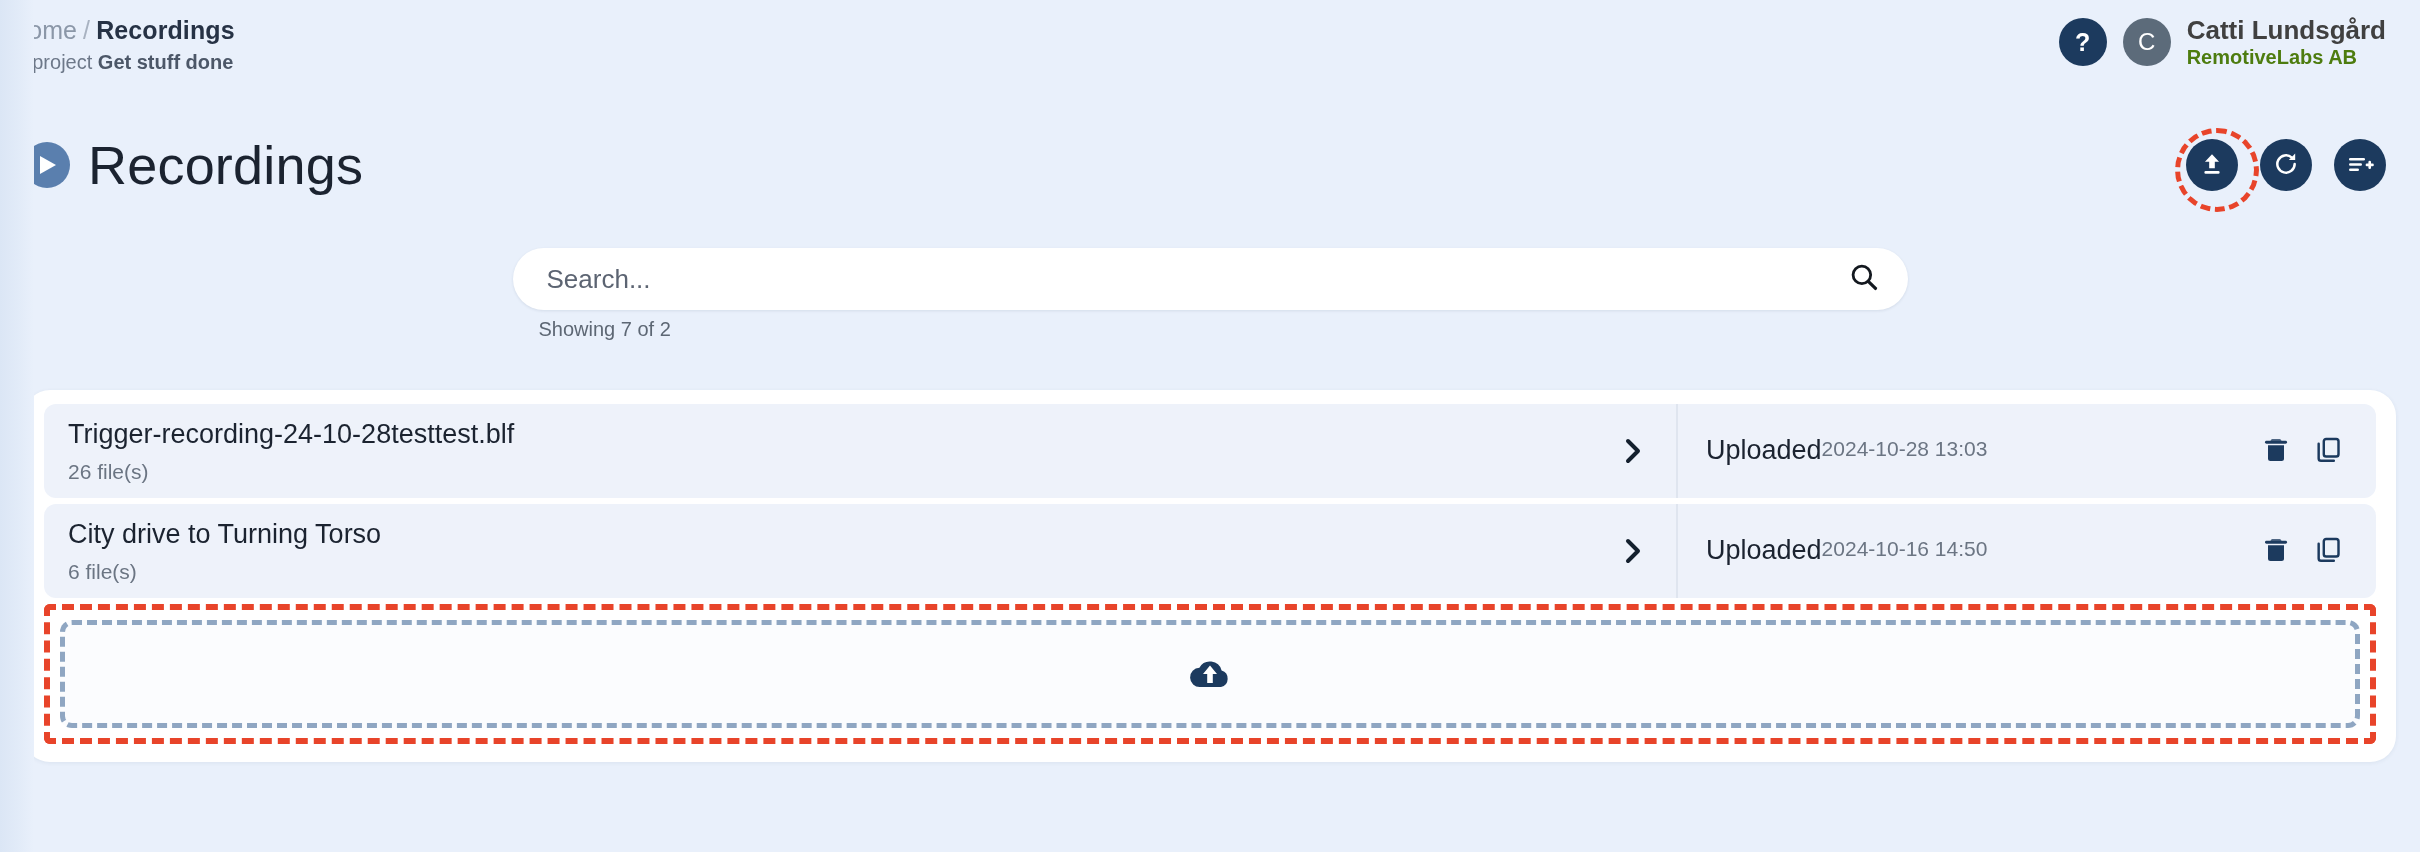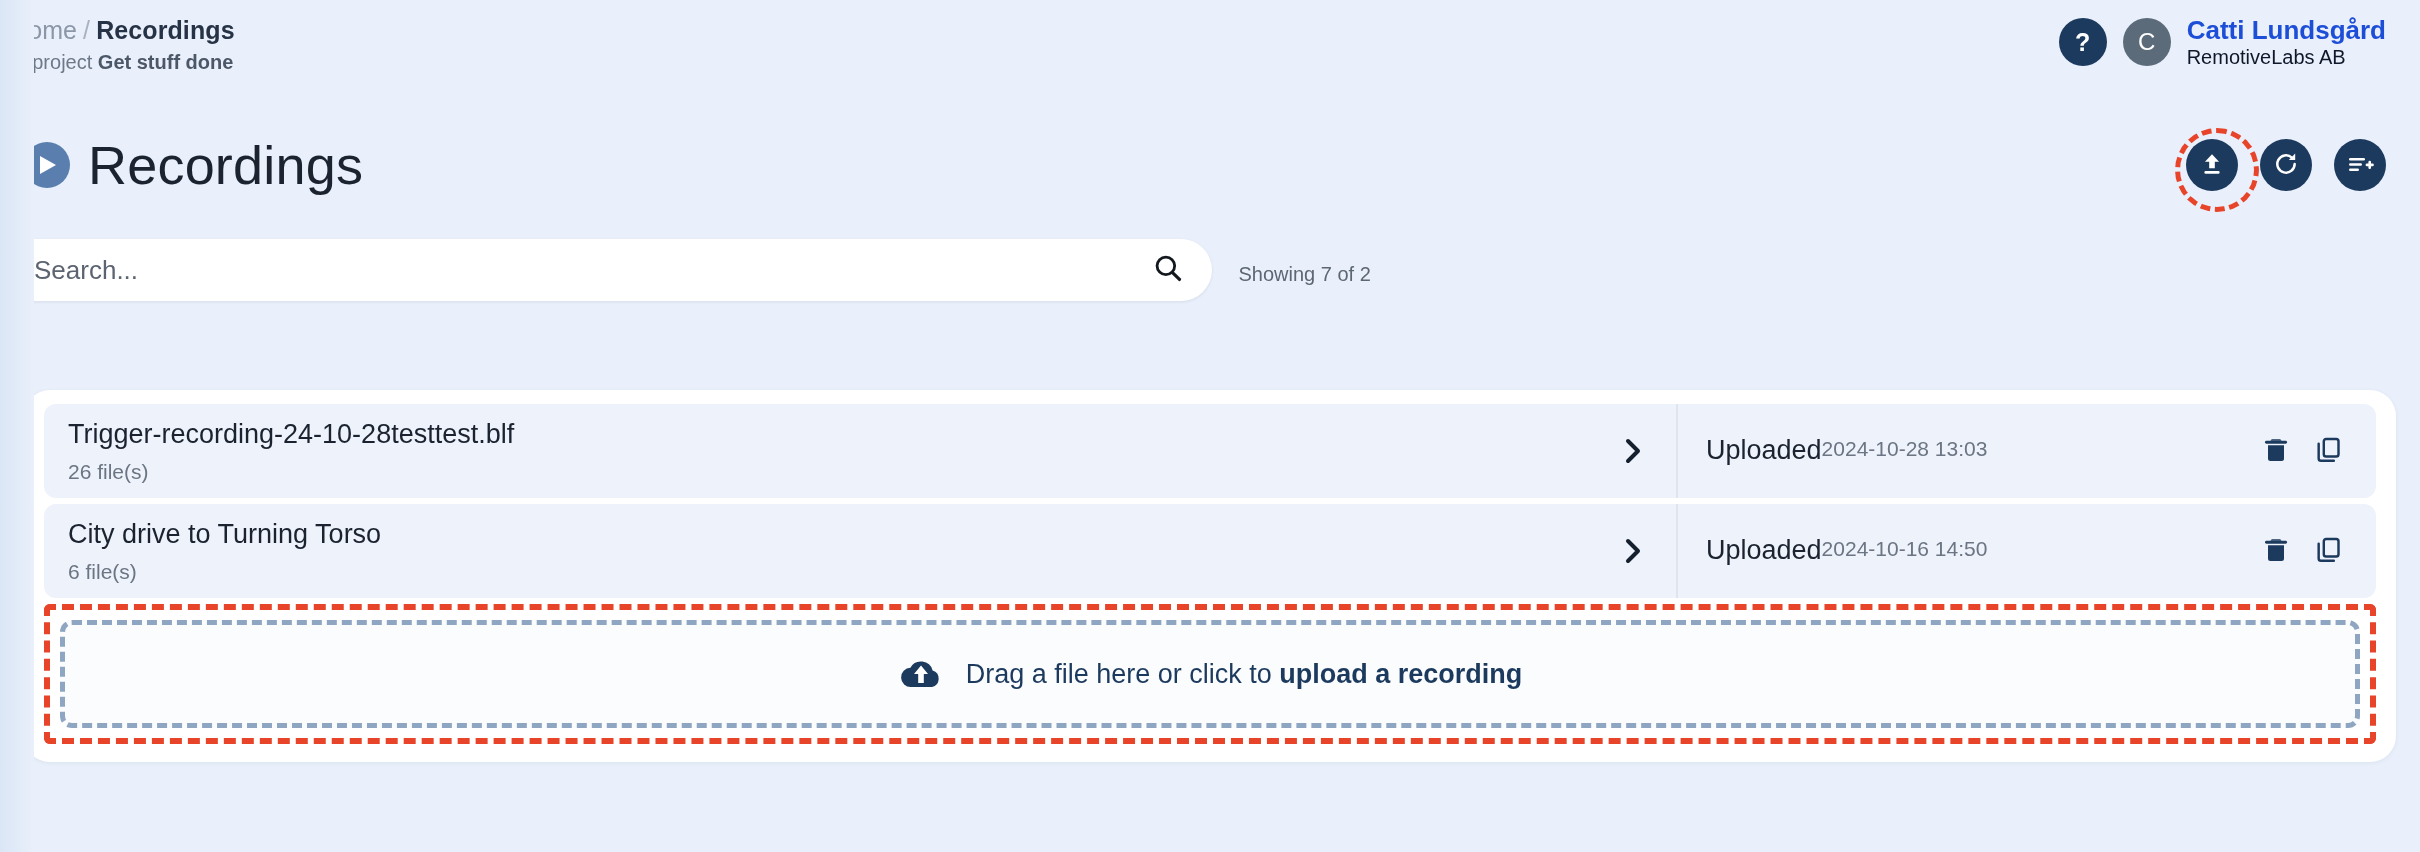--- a/index.html
+++ b/index.html
@@ -70,26 +70,27 @@
   .avatar {
     width: 48px; height: 48px;
     border-radius: 50%;
     background: #5c6b7a;
     color: #ffffff;
     display: flex; align-items: center; justify-content: center;
     font-size: 24px; font-weight: 400;
   }
   .user-names { line-height: 1.15; }
   .user-name {
-    font-size: 26px; font-weight: 700; color: #1d4ed8;
+    font-size: 26px; font-weight: 700; color: #404040;
     white-space: nowrap;
   }
   .user-org {
-    font-size: 20px; color: #0f172a;
+    font-size: 20px; color: #4d7c0f;
     white-space: nowrap;
+    font-weight: bold;
   }
 
   
   .title-row {
     position: absolute;
     left: 0; top: 120px;
     width: 2420px; height: 90px;
     display: flex;
     align-items: center;
     justify-content: space-between;
@@ -126,24 +127,24 @@
     left: -11px; top: -11px;
     width: 74px; height: 74px;
     border: 5px dashed #e8442a;
     border-radius: 50%;
     pointer-events: none;
   }
 
   
   .search-area {
     position: absolute;
-    left: 0; top: 239px;
+    left: 0; top: 248px;
     width: 2420px;
     display: flex;
-    flex-direction: row;
+    flex-direction: column;
     align-items: center;
   }
   .search-wrap {
     width: 1395px;
     height: 62px;
     background: #ffffff;
     border-radius: 31px;
     display: flex;
     align-items: center;
     padding: 0 28px 0 34px;
@@ -419,17 +420,16 @@
   </div>
 
   <div class="dropzone-outer">
     <div class="dropzone">
       <span>
         <svg width="46" height="38" viewBox="0 0 46 38" aria-hidden="true">
           <path d="M13 34 a9.6 9.6 0 0 1 -0.6 -19.2 A12 12 0 0 1 34.6 17.4 A8.6 8.6 0 0 1 34 34 Z" fill="#1c3a5e"></path>
           <path d="M23 12.6 L30 21 H25.8 V30 H20.2 V21 H16 Z" fill="#ffffff"></path>
         </svg>
       </span>
-      <span class="dz-text"><span>Drag a file here or click to </span><b>upload a recording</b></span>
     </div>
   </div>
 
 </div>
 
 </body></html>

